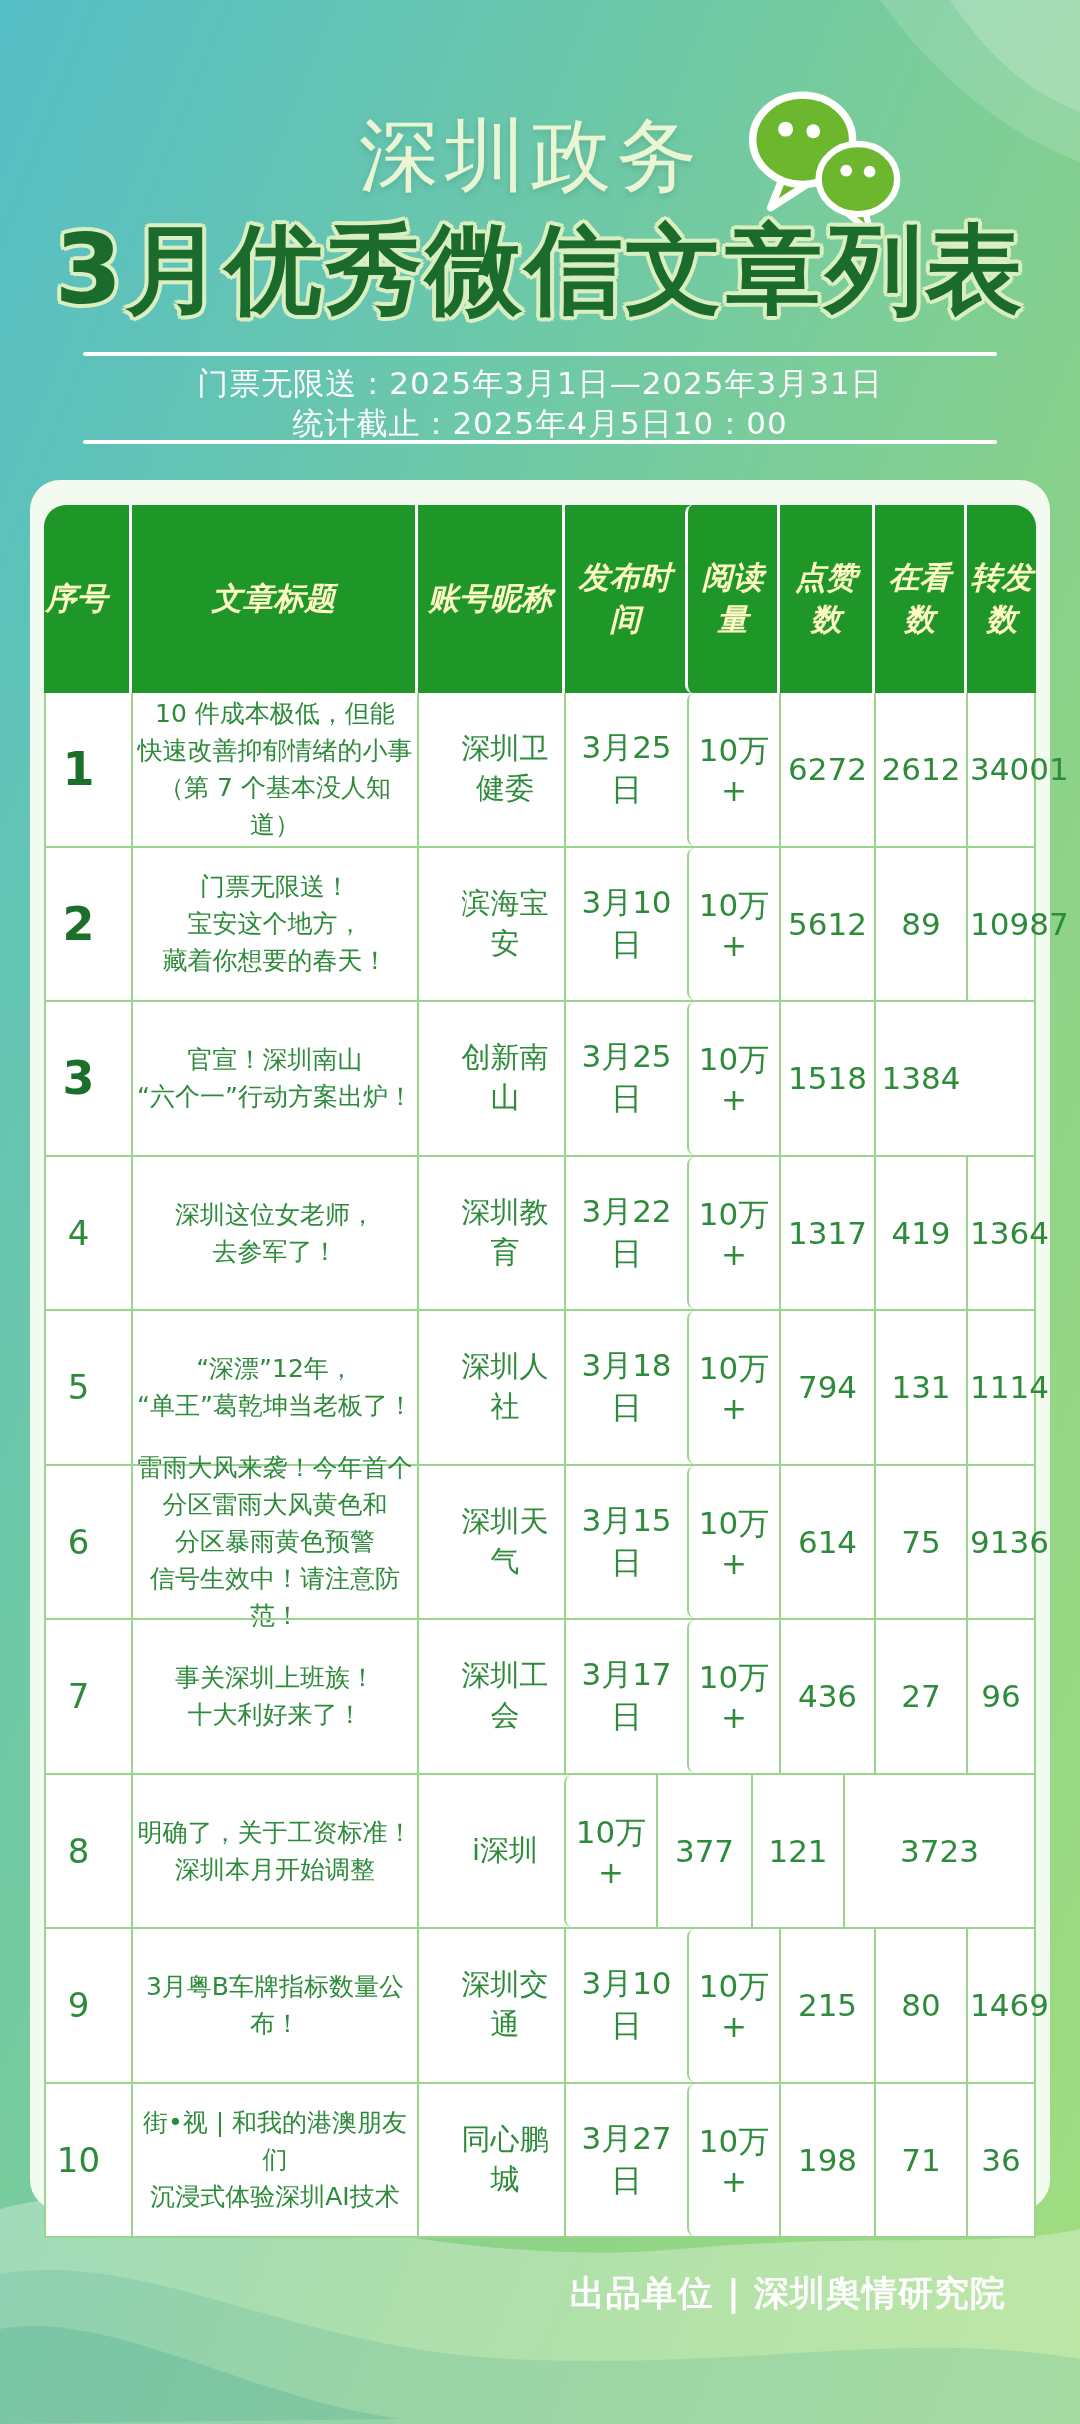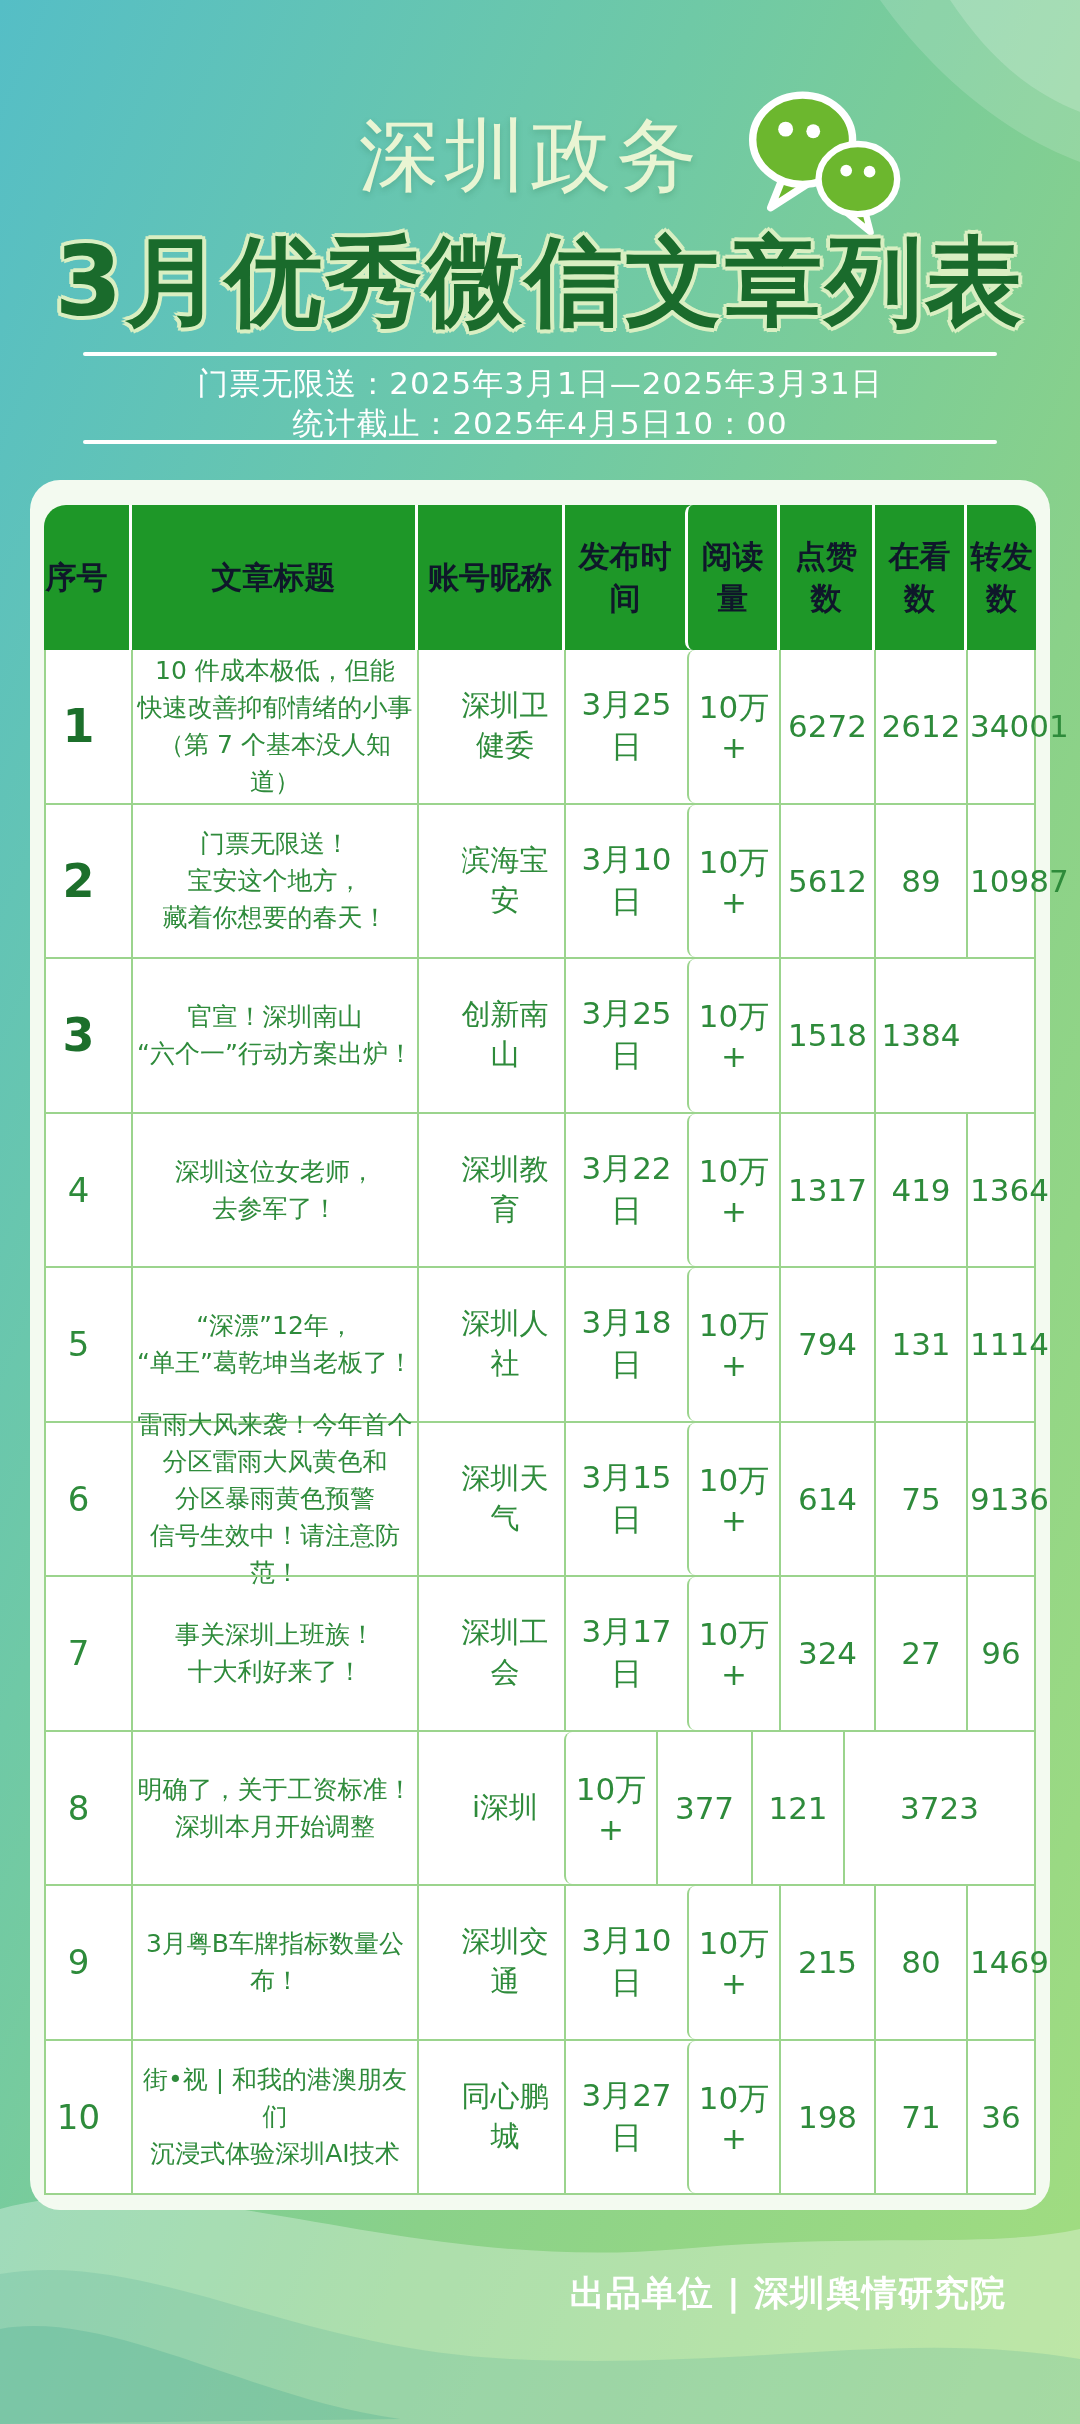--- a/index.html
+++ b/index.html
@@ -20,21 +20,21 @@
     display:flex;justify-content:center;align-items:center;gap:38px;
     transform:translateX(95px);
   }
   .brand{
     color:#e9f5d3;font-size:80px;font-weight:400;letter-spacing:6px;
     text-shadow:0 3px 6px rgba(40,110,70,.25);
   }
   .wechat-svg{width:170px;height:150px;margin-top:8px;}
 
   .main-title{
-    position:absolute;top:218px;left:0;right:0;
+    position:absolute;top:206px;left:0;right:0;
     text-align:center;
     font-size:97px;font-weight:900;letter-spacing:3px;
     color:#1a6b2c;
     text-shadow:4px 0 0 #d9efc2,-4px 0 0 #d9efc2,0 4px 0 #d9efc2,0 -4px 0 #d9efc2,
                 3px 3px 0 #d9efc2,-3px 3px 0 #d9efc2,3px -3px 0 #d9efc2,-3px -3px 0 #d9efc2;
   }
 
   .hr-line{position:absolute;left:83px;width:914px;height:4px;background:#ffffff;border-radius:2px;}
   .hr-top{top:352px;}
   .hr-bottom{top:440px;}
@@ -42,23 +42,24 @@
     position:absolute;top:363px;left:0;right:0;text-align:center;
     color:#ffffff;font-size:31px;line-height:40px;letter-spacing:1px;font-weight:500;
   }
 
   .card{
     position:absolute;left:30px;top:480px;width:1020px;height:1730px;
     background:#f3faf0;border-radius:30px;
     padding:25px 14px 15px 14px;box-sizing:border-box;
   }
   .thead{
-    display:flex;height:145px;
+    display:flex;height:188px;
     background:#1e9728;border-radius:22px 22px 0 0;
-    color:#0f172a;
+    color:#fef9c3;
+    font-style:italic;
   }
   .hcell{
     display:flex;align-items:center;justify-content:center;text-align:center;
     font-size:31px;font-weight:700;box-sizing:border-box;
   }
   .thead .hcell + .hcell{border-left:3px solid #ffffff;}
 
   .tbody{
     display:flex;flex-direction:column;height:1545px;
     background:#ffffff;
@@ -215,21 +216,21 @@
     <div class="cell c6 num">75</div>
     <div class="cell c7 num">9136</div>
   </div>
           <div class="trow">
     <div class="cell c0 rank">7</div>
     <div class="cell c1 title">事关深圳上班族！
 十大利好来了！</div>
     <div class="cell c2 account">深圳工会</div>
     <div class="cell c3 date">3月17日</div>
     <div class="cell c4 num">10万+</div>
-    <div class="cell c5 num">324</div>
+    <div class="cell c5 num">436</div>
     <div class="cell c6 num">27</div>
     <div class="cell c7 num">96</div>
   </div>
           <div class="trow">
     <div class="cell c0 rank">8</div>
     <div class="cell c1 title">明确了，关于工资标准！
 深圳本月开始调整</div>
     <div class="cell c2 account">i深圳</div>
     <div class="cell c4 num">10万+</div>
     <div class="cell c5 num">377</div>

